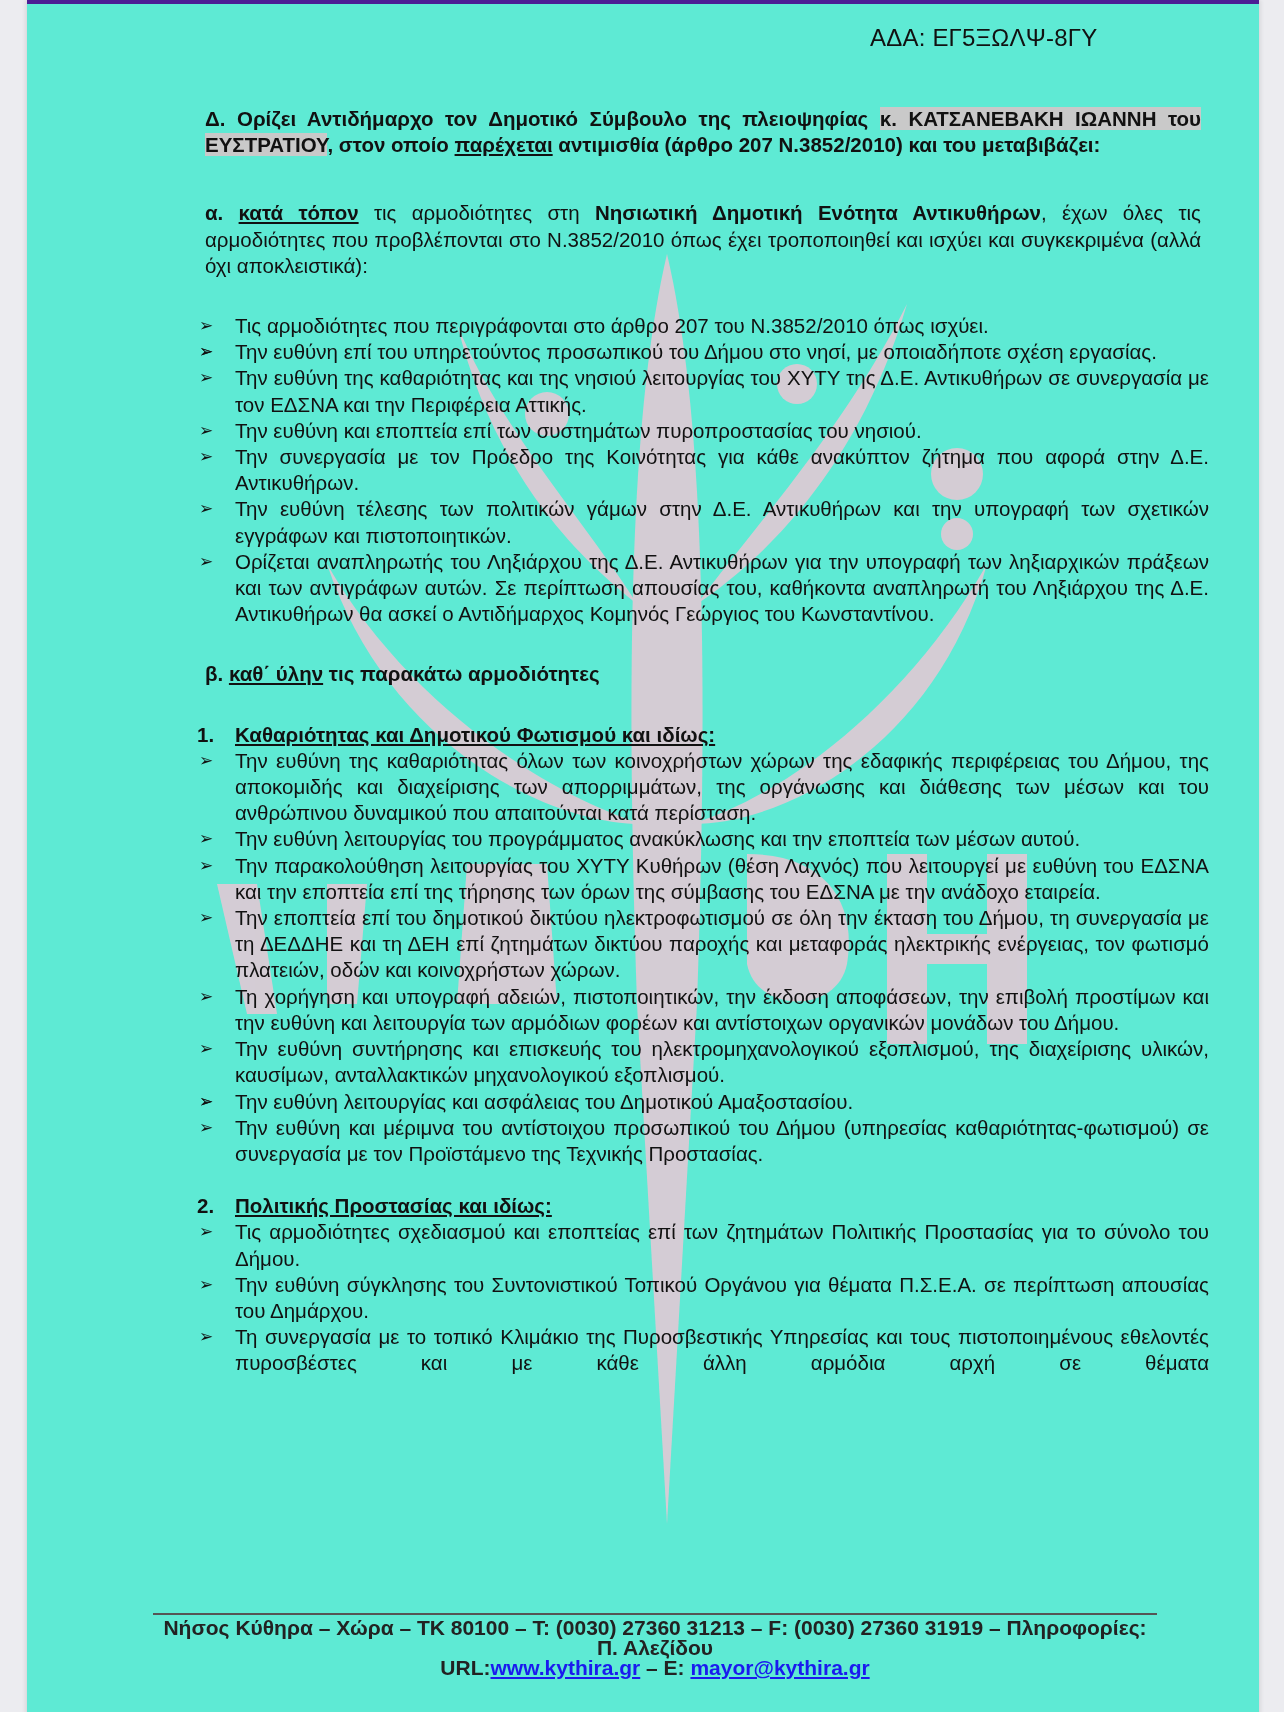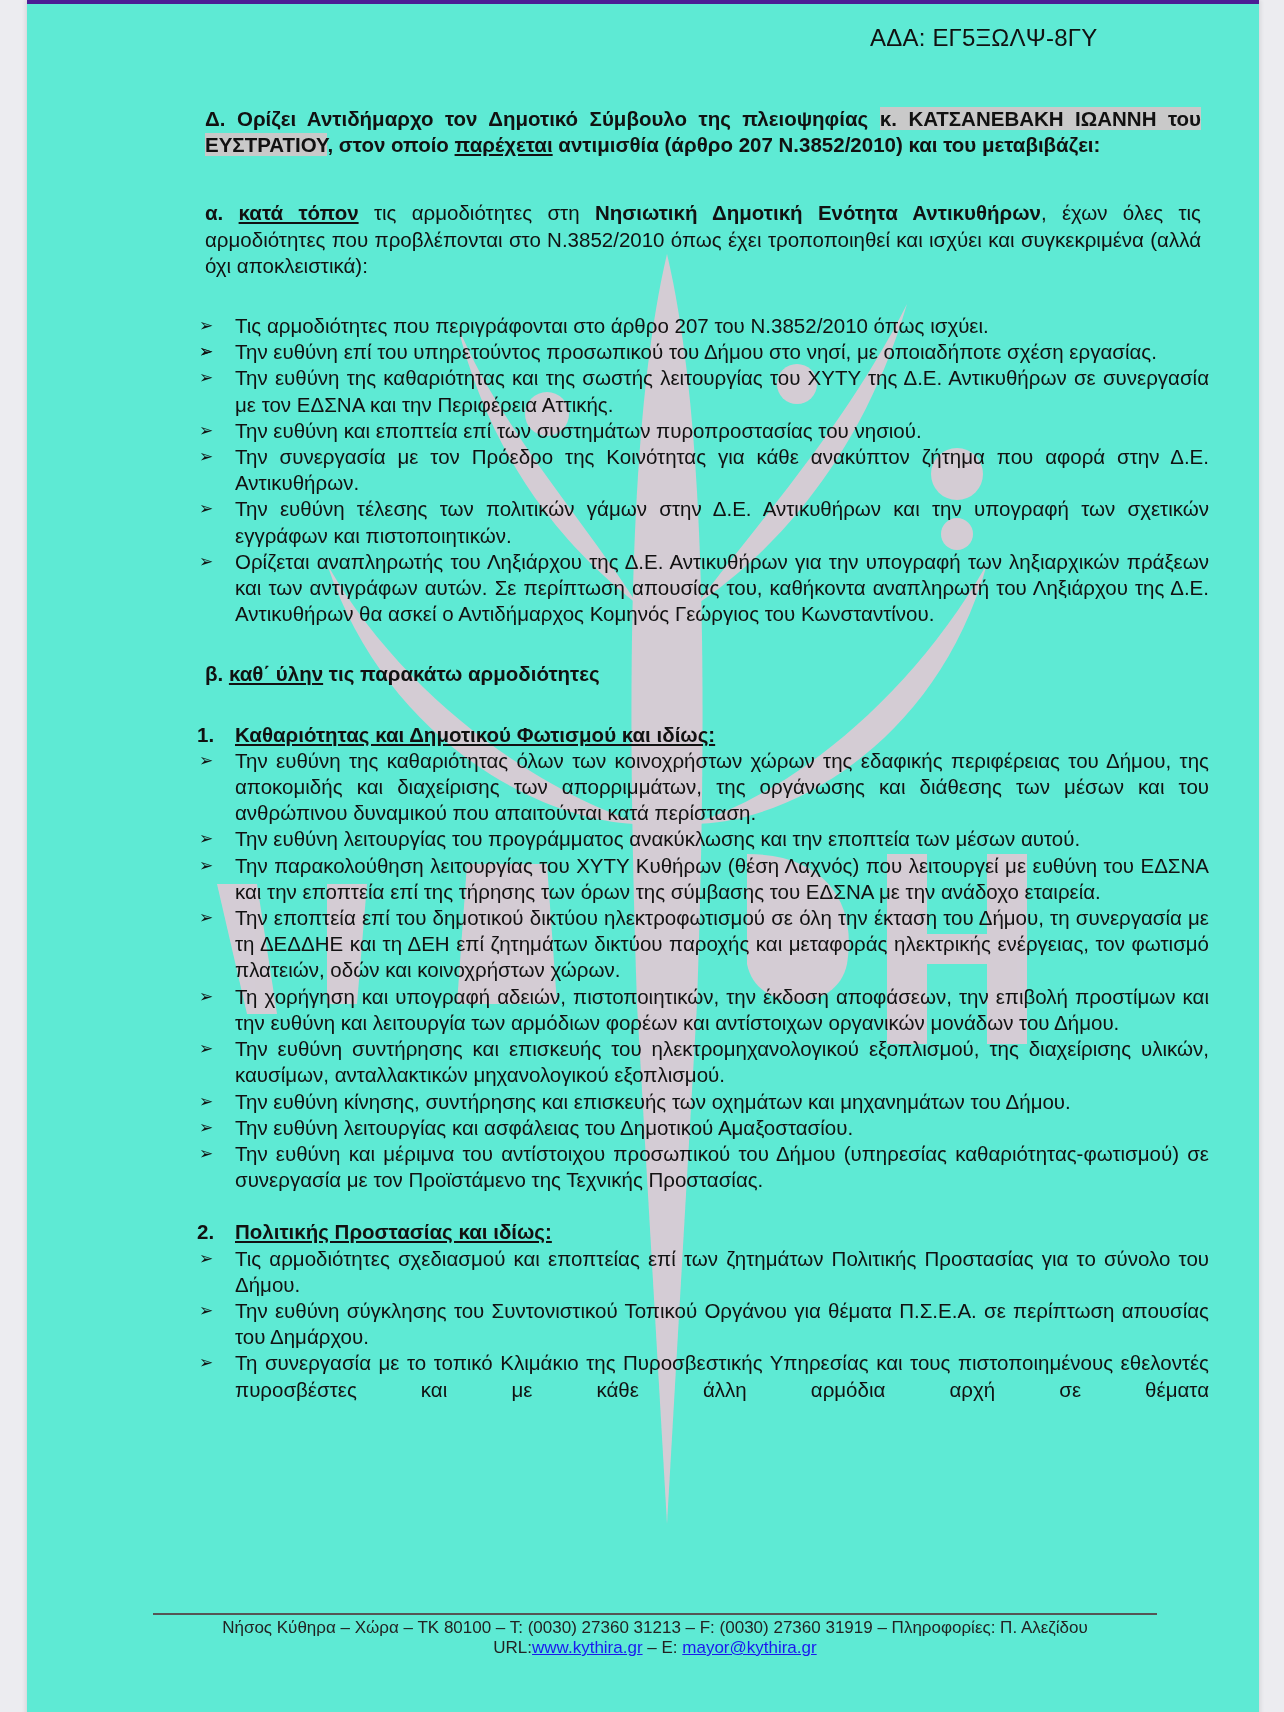--- a/index.html
+++ b/index.html
@@ -37,21 +37,21 @@
   }
   .numhead { position:relative; padding-left:38px; font-weight:bold; }
   .numhead .num { position:absolute; left:0; }
   .numhead .t { text-decoration:underline; }
   .footer-line {
     position:absolute; left:126px; top:1609px; width:1004px; height:0;
     border-top:2px solid #555;
   }
   .footer {
     position:absolute; left:126px; top:1614px; width:1004px;
-    text-align:center; font-size:17px; font-weight:normal; line-height:20px;
+    text-align:center; font-size:21px; font-weight:bold; line-height:20px;
     color:#222;
   }
   .footer a { color:#1a1aee; text-decoration:underline; }
 </style>
 </head>
 <body>
 
 <div class="page">
 
   <svg class="watermark" viewBox="0 0 1232 1712">
@@ -87,42 +87,42 @@
     <div class="gap"></div>
 
     <p class="para"><span class="bold">α. </span><span class="bold u">κατά τόπον</span><span> τις αρμοδιότητες στη </span><span class="bold">Νησιωτική Δημοτική Ενότητα Αντικυθήρων</span><span>, έχων όλες τις αρμοδιότητες που προβλέπονται στο Ν.3852/2010 όπως έχει τροποποιηθεί και ισχύει και συγκεκριμένα (αλλά όχι αποκλειστικά):</span></p>
 
     <div class="gap"></div>
 
     <ul class="arrows">
       <li><span class="arr">➢</span><span>Τις αρμοδιότητες που περιγράφονται στο άρθρο 207 του Ν.3852/2010 όπως ισχύει.</span></li>
       <li><span class="arr">➢</span></li>
       <li><span class="arr">➢</span><span>Την ευθύνη επί του υπηρετούντος προσωπικού του Δήμου στο νησί, με οποιαδήποτε σχέση εργασίας.</span></li>
-      <li><span class="arr">➢</span><span>Την ευθύνη της καθαριότητας και της σωστής λειτουργίας του ΧΥΤΥ της Δ.Ε. Αντικυθήρων σε συνεργασία με τον ΕΔΣΝΑ και την Περιφέρεια Αττικής.</span></li>
+      <li><span class="arr">➢</span><span>Την ευθύνη της καθαριότητας και της νησιού λειτουργίας του ΧΥΤΥ της Δ.Ε. Αντικυθήρων σε συνεργασία με τον ΕΔΣΝΑ και την Περιφέρεια Αττικής.</span></li>
       <li><span class="arr">➢</span><span>Την ευθύνη και εποπτεία επί των συστημάτων πυροπροστασίας του νησιού.</span></li>
       <li><span class="arr">➢</span><span>Την συνεργασία με τον Πρόεδρο της Κοινότητας για κάθε ανακύπτον ζήτημα που αφορά στην Δ.Ε. Αντικυθήρων.</span></li>
       <li><span class="arr">➢</span><span>Την ευθύνη τέλεσης των πολιτικών γάμων στην Δ.Ε. Αντικυθήρων και την υπογραφή των σχετικών εγγράφων και πιστοποιητικών.</span></li>
       <li><span class="arr">➢</span><span>Ορίζεται αναπληρωτής του Ληξιάρχου της Δ.Ε. Αντικυθήρων για την υπογραφή των ληξιαρχικών πράξεων και των αντιγράφων αυτών. Σε περίπτωση απουσίας του, καθήκοντα αναπληρωτή του Ληξιάρχου της Δ.Ε. Αντικυθήρων θα ασκεί ο Αντιδήμαρχος Κομηνός Γεώργιος του Κωνσταντίνου.</span></li>
     </ul>
 
     <div class="gap"></div>
 
     <p class="para bold"><span>β. </span><span class="u">καθ΄ ύλην</span><span> τις παρακάτω αρμοδιότητες</span></p>
 
     <div class="gap"></div>
 
     <div class="numhead"><span class="num">1.</span><span class="t">Καθαριότητας και Δημοτικού Φωτισμού και ιδίως:</span></div>
     <ul class="arrows">
       <li><span class="arr">➢</span><span>Την ευθύνη της καθαριότητας όλων των κοινοχρήστων χώρων της εδαφικής περιφέρειας του Δήμου, της αποκομιδής και διαχείρισης των απορριμμάτων, της οργάνωσης και διάθεσης των μέσων και του ανθρώπινου δυναμικού που απαιτούνται κατά περίσταση.</span></li>
       <li><span class="arr">➢</span><span>Την ευθύνη λειτουργίας του προγράμματος ανακύκλωσης και την εποπτεία των μέσων αυτού.</span></li>
       <li><span class="arr">➢</span><span>Την παρακολούθηση λειτουργίας του ΧΥΤΥ Κυθήρων (θέση Λαχνός) που λειτουργεί με ευθύνη του ΕΔΣΝΑ και την εποπτεία επί της τήρησης των όρων της σύμβασης του ΕΔΣΝΑ με την ανάδοχο εταιρεία.</span></li>
       <li><span class="arr">➢</span><span>Την εποπτεία επί του δημοτικού δικτύου ηλεκτροφωτισμού σε όλη την έκταση του Δήμου, τη συνεργασία με τη ΔΕΔΔΗΕ και τη ΔΕΗ επί ζητημάτων δικτύου παροχής και μεταφοράς ηλεκτρικής ενέργειας, τον φωτισμό πλατειών, οδών και κοινοχρήστων χώρων.</span></li>
       <li><span class="arr">➢</span><span>Τη χορήγηση και υπογραφή αδειών, πιστοποιητικών, την έκδοση αποφάσεων, την επιβολή προστίμων και την ευθύνη και λειτουργία των αρμόδιων φορέων και αντίστοιχων οργανικών μονάδων του Δήμου.</span></li>
       <li><span class="arr">➢</span><span>Την ευθύνη συντήρησης και επισκευής του ηλεκτρομηχανολογικού εξοπλισμού, της διαχείρισης υλικών, καυσίμων, ανταλλακτικών μηχανολογικού εξοπλισμού.</span></li>
-      <li><span class="arr">➢</span><span>Την ευθύνη κίνησης, συντήρησης και επισκευής των οχημάτων και μηχανημάτων του Δήμου.</span></li>
+      <li><span class="arr">➢</span></li>
       <li><span class="arr">➢</span><span>Την ευθύνη λειτουργίας και ασφάλειας του Δημοτικού Αμαξοστασίου.</span></li>
       <li><span class="arr">➢</span><span>Την ευθύνη και μέριμνα του αντίστοιχου προσωπικού του Δήμου (υπηρεσίας καθαριότητας-φωτισμού) σε συνεργασία με τον Προϊστάμενο της Τεχνικής Προστασίας.</span></li>
     </ul>
 
     <div class="gap"></div>
 
     <div class="numhead"><span class="num">2.</span><span class="t">Πολιτικής Προστασίας και ιδίως:</span></div>
     <ul class="arrows">
       <li><span class="arr">➢</span><span>Τις αρμοδιότητες σχεδιασμού και εποπτείας επί των ζητημάτων Πολιτικής Προστασίας για το σύνολο του Δήμου.</span></li>
       <li><span class="arr">➢</span><span>Την ευθύνη σύγκλησης του Συντονιστικού Τοπικού Οργάνου για θέματα Π.Σ.Ε.Α. σε περίπτωση απουσίας του Δημάρχου.</span></li>

